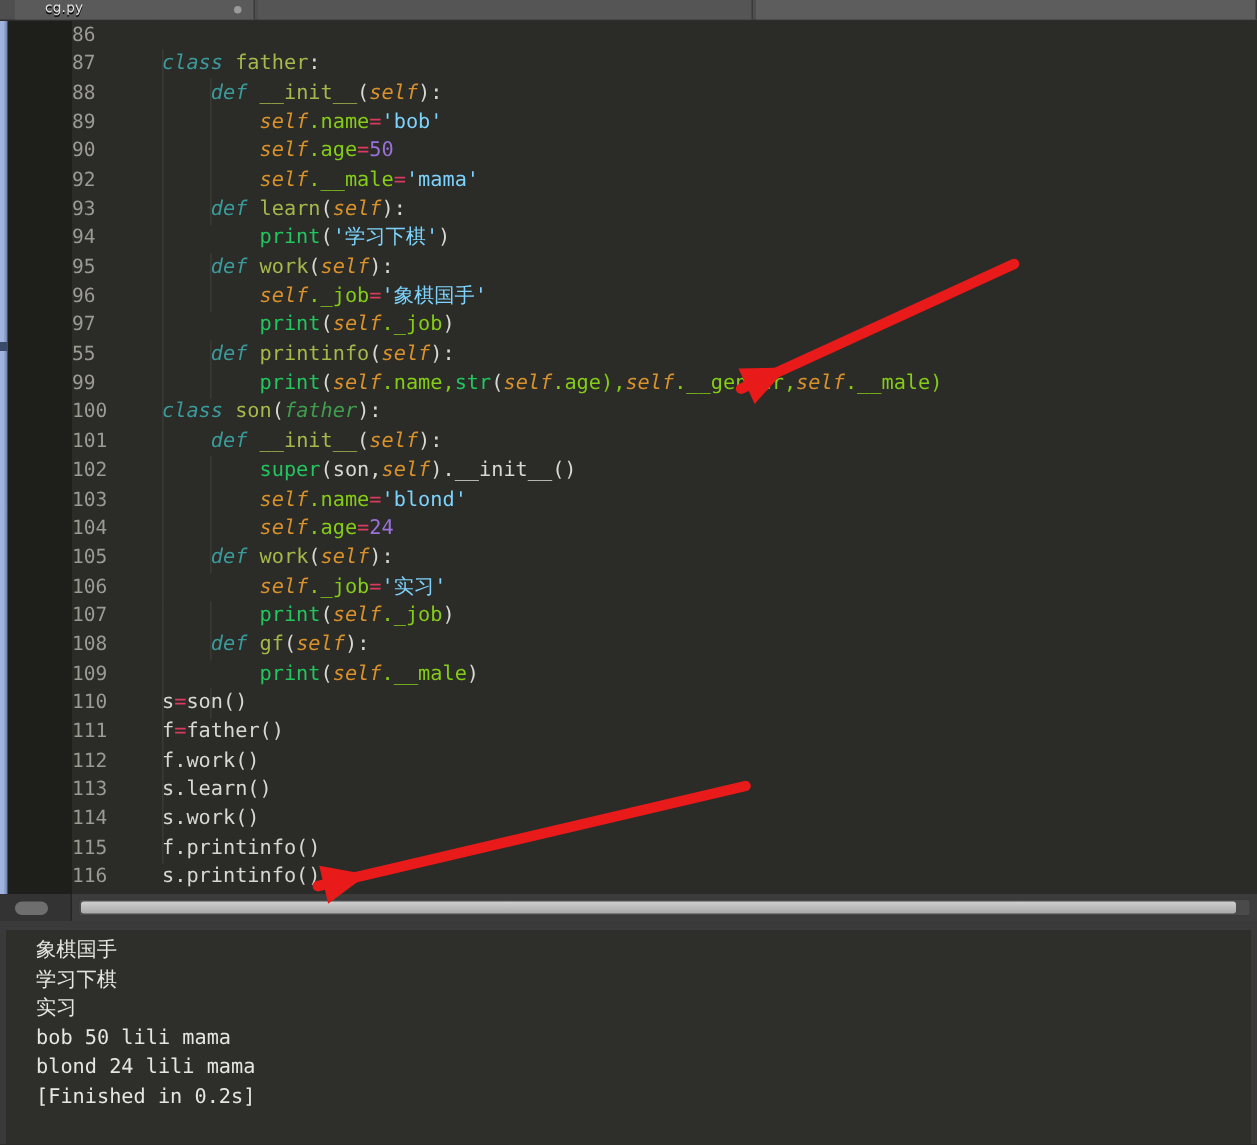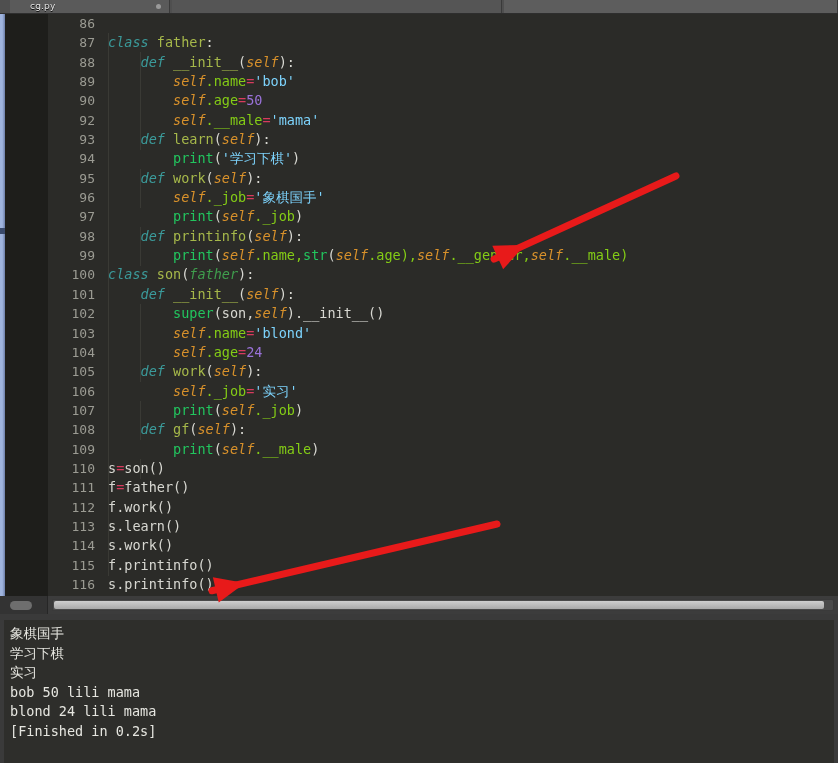--- a/index.html
+++ b/index.html
@@ -61,21 +61,21 @@
   }
   .codearea{
     position:absolute; left:0; top:0; width:790px; height:100%;
   }
   .line{
     position:relative; height:19.35px; line-height:19.35px;
     font-size:13.5px; white-space:pre;
   }
   .ln{
     position:absolute; left:0; top:0; width:47px;
-    text-align:right; color:#9b9b93; font-size:13px;
+    text-align:left; color:#9b9b93; font-size:13px;
   }
   .src{
     position:absolute; left:60px; top:0; color:#d8d8d2;
   }
 
   
   .guides{ position:absolute; left:0; top:0; width:790px; height:100%; pointer-events:none; }
   .guide{ position:absolute; width:1px; background:#3a3a35; }
 
   
@@ -117,21 +117,21 @@
 
   
   .console{
     position:absolute; left:0; top:614px; width:838px; height:149px;
     background:#3a3a3a;
     padding:3px 4px 0 4px;
   }
   .console-inner{
     position:absolute; left:4px; top:6px; right:4px; bottom:0;
     background:#2e2e2b;
-    padding:4px 6px;
+    padding:4px 20px;
     overflow:hidden;
   }
   .outline{
     font-size:13.5px; line-height:19.5px; color:#e6e6e0; white-space:pre;
   }
   .outline.cjk{ font-family:"DejaVu Sans", sans-serif; font-size:13.5px; }
 
   
   .arrows{ position:absolute; left:0; top:0; width:838px; height:763px; pointer-events:none; }
 </style>
@@ -172,21 +172,21 @@
         <div class="line"><span class="ln">87</span><span class="src"><span class="kw">class</span><span class="pl"> </span><span class="cls">father</span><span class="punc">:</span></span></div>
         <div class="line"><span class="ln">88</span><span class="src"><span class="pl">    </span><span class="kw">def</span><span class="pl"> </span><span class="fn">__init__</span><span class="punc">(</span><span class="self">self</span><span class="punc">):</span></span></div>
         <div class="line"><span class="ln">89</span><span class="src"><span class="pl">        </span><span class="self">self</span><span class="attr">.name</span><span class="op">=</span><span class="str">'bob'</span></span></div>
         <div class="line"><span class="ln">90</span><span class="src"><span class="pl">        </span><span class="self">self</span><span class="attr">.age</span><span class="op">=</span><span class="num">50</span></span></div>
         <div class="line"><span class="ln">92</span><span class="src"><span class="pl">        </span><span class="self">self</span><span class="attr">.__male</span><span class="op">=</span><span class="str">'mama'</span></span></div>
         <div class="line"><span class="ln">93</span><span class="src"><span class="pl">    </span><span class="kw">def</span><span class="pl"> </span><span class="fn">learn</span><span class="punc">(</span><span class="self">self</span><span class="punc">):</span></span></div>
         <div class="line"><span class="ln">94</span><span class="src"><span class="pl">        </span><span class="bi">print</span><span class="punc">(</span><span class="str">'学习下棋'</span><span class="punc">)</span></span></div>
         <div class="line"><span class="ln">95</span><span class="src"><span class="pl">    </span><span class="kw">def</span><span class="pl"> </span><span class="fn">work</span><span class="punc">(</span><span class="self">self</span><span class="punc">):</span></span></div>
         <div class="line"><span class="ln">96</span><span class="src"><span class="pl">        </span><span class="self">self</span><span class="attr">._job</span><span class="op">=</span><span class="str">'象棋国手'</span></span></div>
         <div class="line"><span class="ln">97</span><span class="src"><span class="pl">        </span><span class="bi">print</span><span class="punc">(</span><span class="self">self</span><span class="attr">._job</span><span class="punc">)</span></span></div>
-        <div class="line"><span class="ln">98</span><span class="src"><span class="pl">    </span><span class="kw">def</span><span class="pl"> </span><span class="fn">printinfo</span><span class="punc">(</span><span class="self">self</span><span class="punc">):</span></span></div>
+        <div class="line"><span class="ln">55</span><span class="src"><span class="pl">    </span><span class="kw">def</span><span class="pl"> </span><span class="fn">printinfo</span><span class="punc">(</span><span class="self">self</span><span class="punc">):</span></span></div>
         <div class="line"><span class="ln">99</span><span class="src"><span class="pl">        </span><span class="bi">print</span><span class="punc">(</span><span class="self">self</span><span class="attr">.name,</span><span class="bi">str</span><span class="punc">(</span><span class="self">self</span><span class="attr">.age),</span><span class="self">self</span><span class="attr">.__gender,</span><span class="self">self</span><span class="attr">.__male)</span></span></div>
         <div class="line"><span class="ln">100</span><span class="src"><span class="kw">class</span><span class="pl"> </span><span class="cls">son</span><span class="punc">(</span><span class="param">father</span><span class="punc">):</span></span></div>
         <div class="line"><span class="ln">101</span><span class="src"><span class="pl">    </span><span class="kw">def</span><span class="pl"> </span><span class="fn">__init__</span><span class="punc">(</span><span class="self">self</span><span class="punc">):</span></span></div>
         <div class="line"><span class="ln">102</span><span class="src"><span class="pl">        </span><span class="bi">super</span><span class="punc">(</span><span class="pl">son,</span><span class="self">self</span><span class="punc">).__init__()</span></span></div>
         <div class="line"><span class="ln">103</span><span class="src"><span class="pl">        </span><span class="self">self</span><span class="attr">.name</span><span class="op">=</span><span class="str">'blond'</span></span></div>
         <div class="line"><span class="ln">104</span><span class="src"><span class="pl">        </span><span class="self">self</span><span class="attr">.age</span><span class="op">=</span><span class="num">24</span></span></div>
         <div class="line"><span class="ln">105</span><span class="src"><span class="pl">    </span><span class="kw">def</span><span class="pl"> </span><span class="fn">work</span><span class="punc">(</span><span class="self">self</span><span class="punc">):</span></span></div>
         <div class="line"><span class="ln">106</span><span class="src"><span class="pl">        </span><span class="self">self</span><span class="attr">._job</span><span class="op">=</span><span class="str">'实习'</span></span></div>
         <div class="line"><span class="ln">107</span><span class="src"><span class="pl">        </span><span class="bi">print</span><span class="punc">(</span><span class="self">self</span><span class="attr">._job</span><span class="punc">)</span></span></div>
         <div class="line"><span class="ln">108</span><span class="src"><span class="pl">    </span><span class="kw">def</span><span class="pl"> </span><span class="fn">gf</span><span class="punc">(</span><span class="self">self</span><span class="punc">):</span></span></div>

